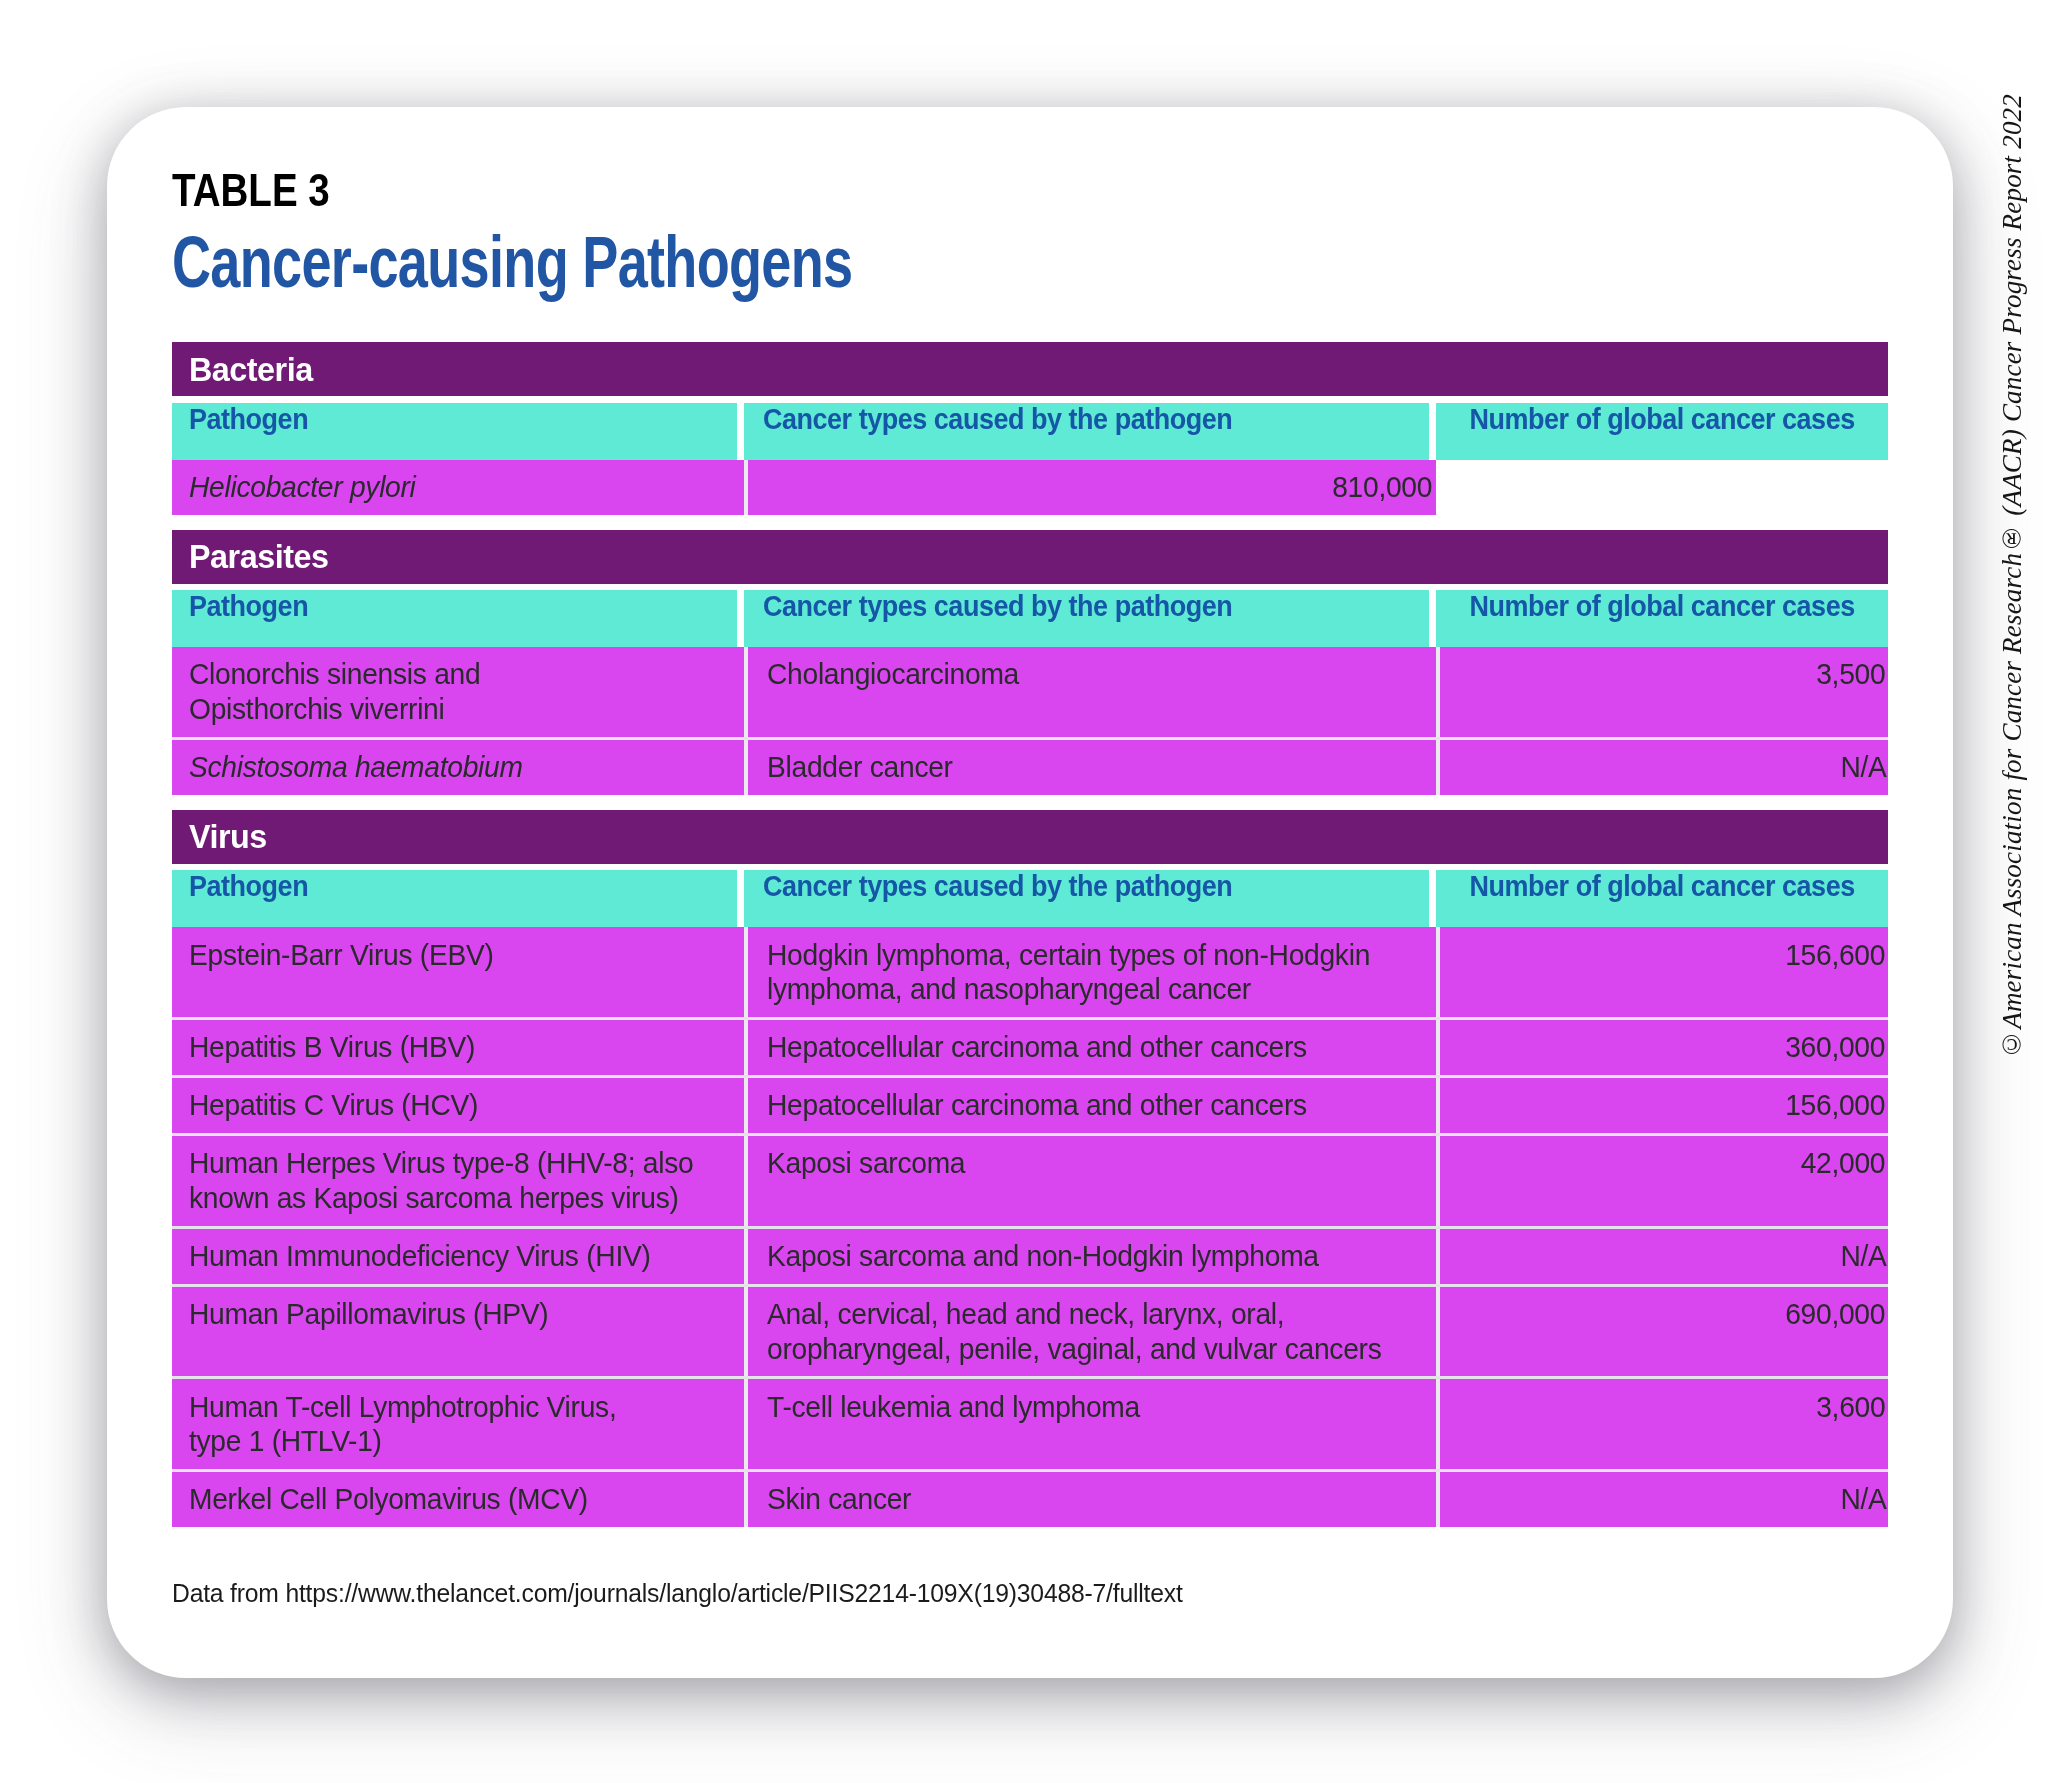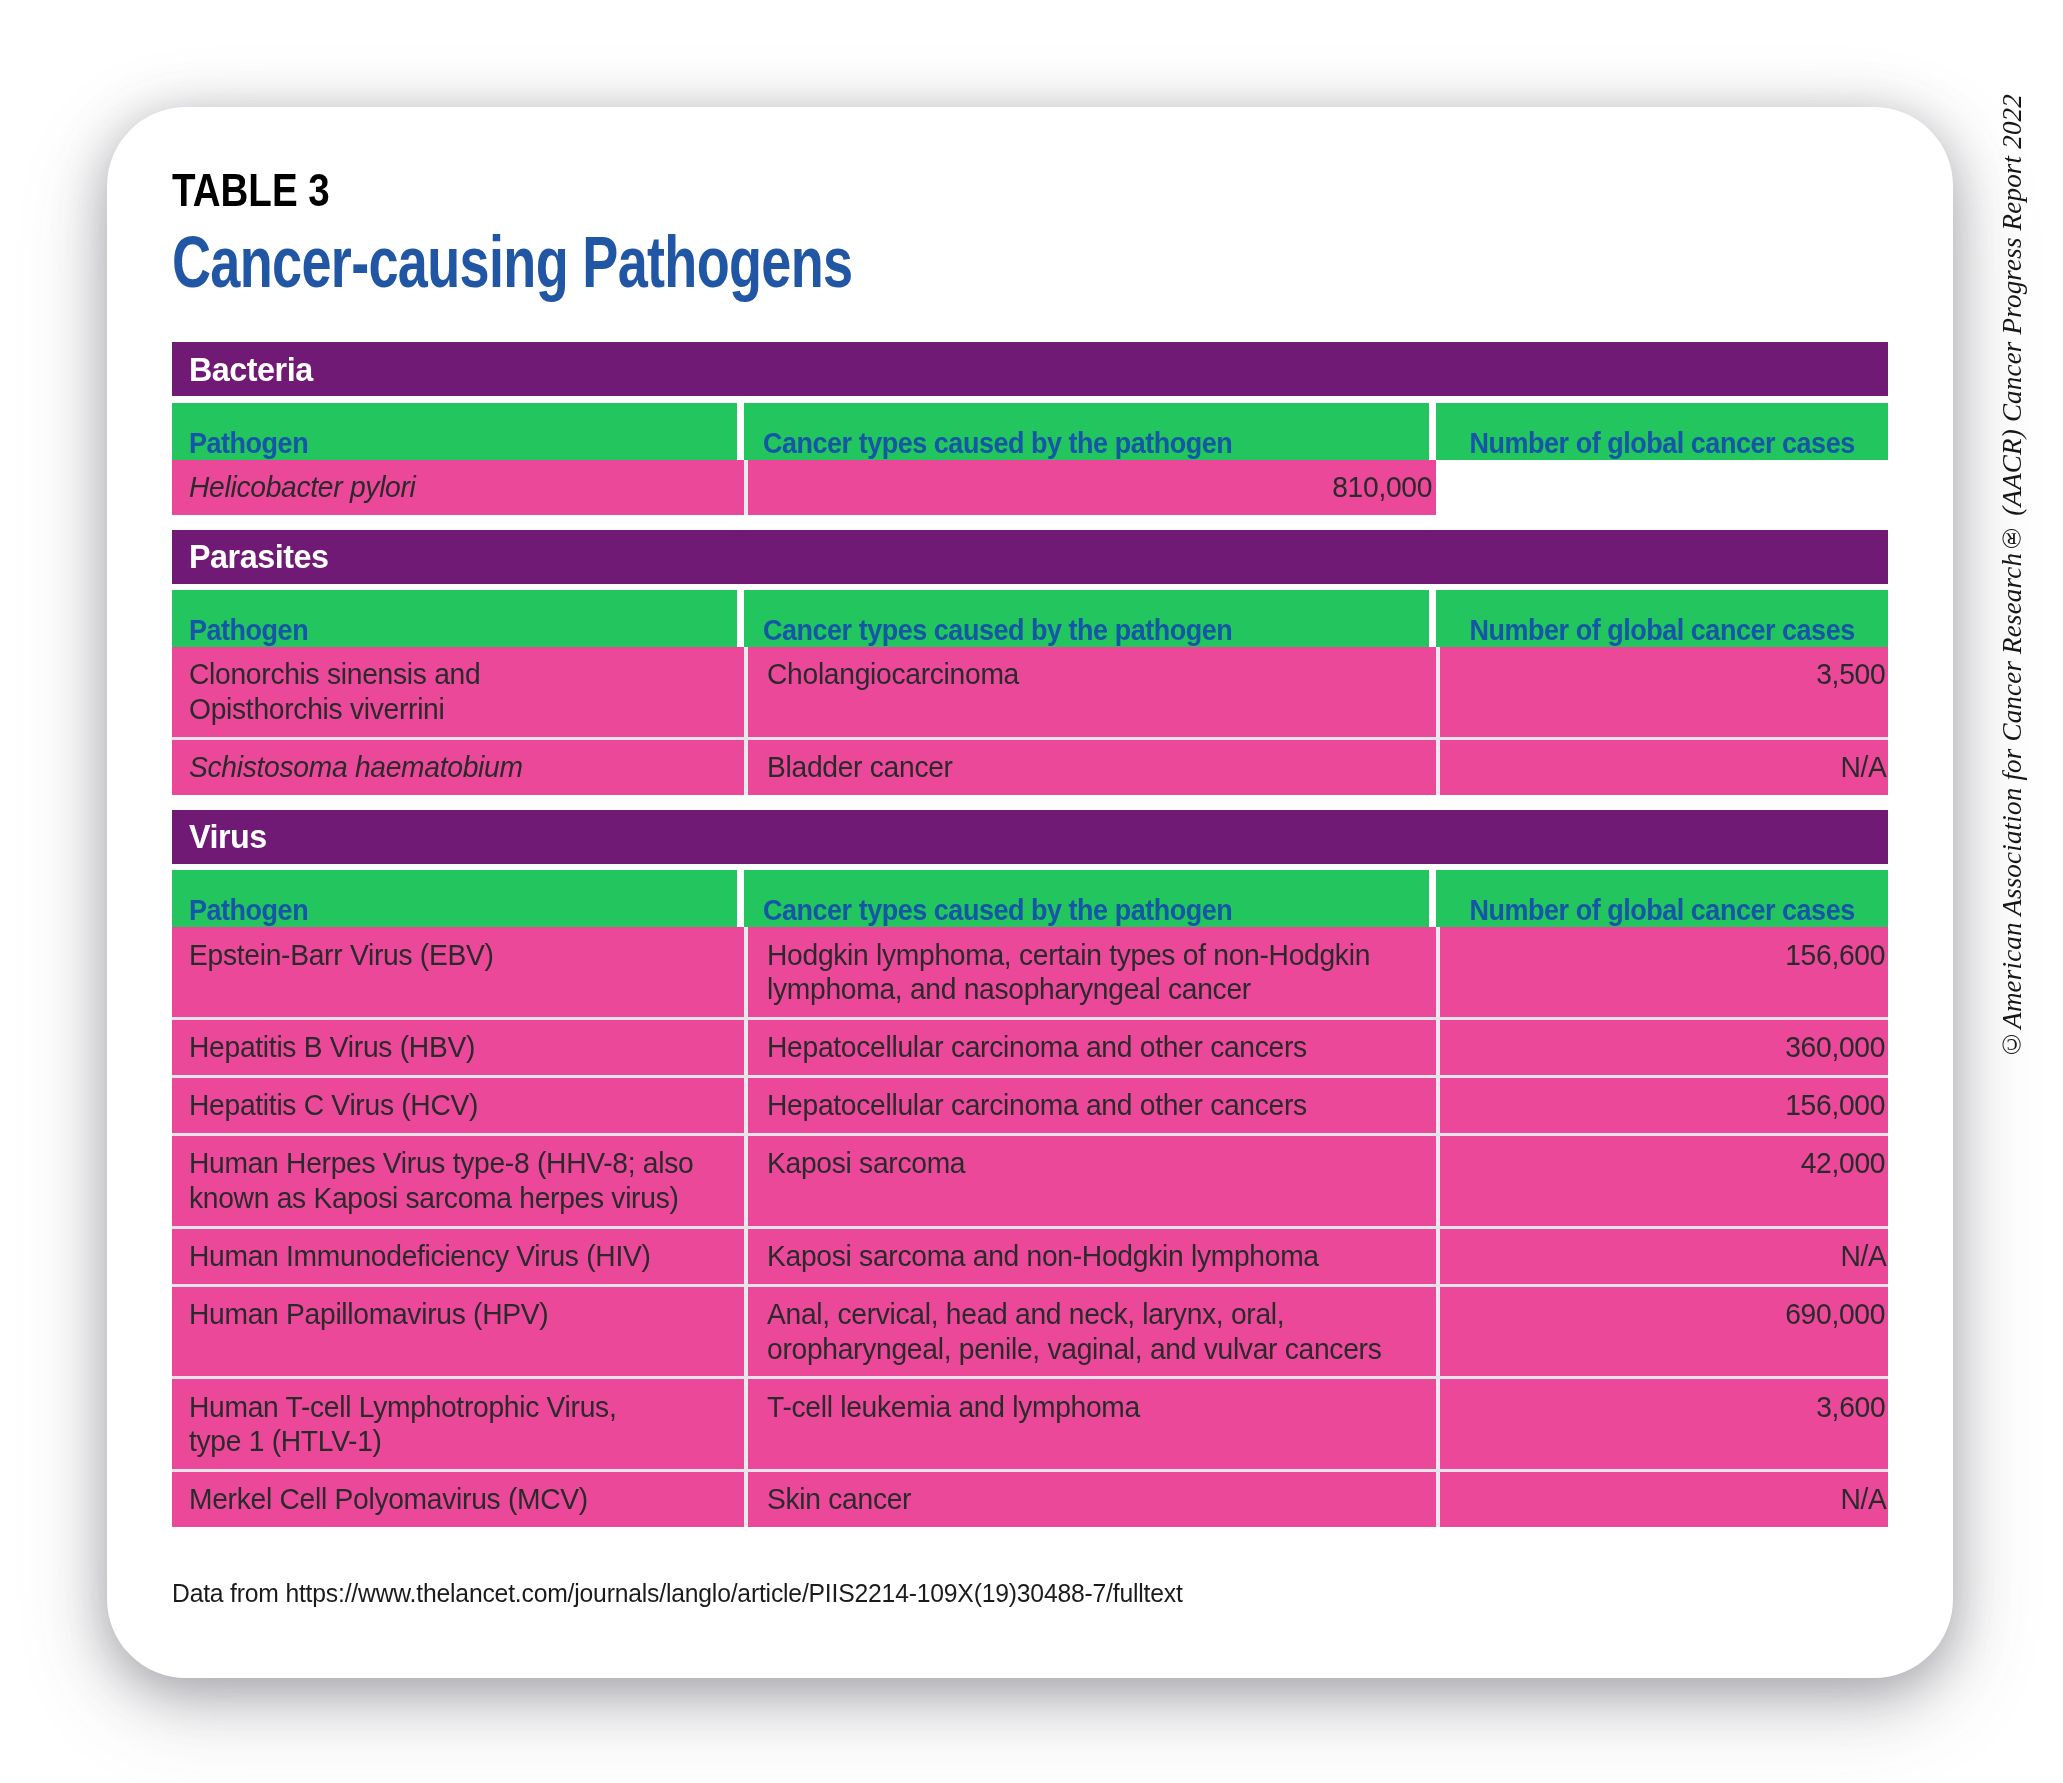--- a/index.html
+++ b/index.html
@@ -11,30 +11,30 @@
   .kicker{font-size:47px;font-weight:800;color:#000000;line-height:1.08;white-space:nowrap;
         transform:scaleX(.82);transform-origin:0 50%;}
   .title{font-size:73px;font-weight:800;color:#2156A5;line-height:1.12;margin:5.6px 0 0 0;
         letter-spacing:-0.9px;white-space:nowrap;transform:scaleX(.74);transform-origin:0 50%;}
   #table-root{margin-top:39px;}
   .tsection + .tsection{margin-top:15px;}
   .bar{height:54px;background:#701a75;display:flex;align-items:center;margin-bottom:6.5px;}
   .bar-label{color:#ffffff;font-weight:bold;font-size:34px;margin-left:17px;letter-spacing:-0.5px;
         display:inline-block;transform:scaleX(.95);transform-origin:0 50%;white-space:nowrap;}
   .hrow,.trow{display:grid;grid-template-columns:33.35% 40.3% 26.35%;}
-  .hcell{background:#22c55e;height:57px;display:flex;align-items:flex-end;box-sizing:border-box;}
+  .hcell{background:#5eead4;height:57px;display:flex;align-items:flex-start;box-sizing:border-box;}
   .hcell.c1,.hcell.c2{border-right:7.5px solid #ffffff;}
   .hcell.c3{justify-content:center;}
   .hinner{color:#1656A6;font-weight:bold;font-size:29px;letter-spacing:-0.5px;white-space:nowrap;
         display:inline-block;transform:scaleX(.93);transform-origin:0 50%;}
   .hcell.c1 .hinner{margin-left:17px;}
   .hcell.c2 .hinner{margin-left:18.6px;}
   .hcell.c3 .hinner{transform-origin:50% 50%;}
   .rows .trow + .trow{border-top:3.7px solid #E4E4E8;}
-  .cell{padding:10.3px 0;box-sizing:border-box;background:#ec4899;}
+  .cell{padding:10.3px 0;box-sizing:border-box;background:#d946ef;}
   .cell.c2,.cell.c3{border-left:4.7px solid #EAEAEE;}
   .cinner{display:inline-block;transform:scaleX(.94);transform-origin:0 50%;white-space:pre;
         font-size:30px;line-height:1.15;letter-spacing:-0.3px;color:#2A2A2C;}
   .cell.c1 .cinner{margin-left:17px;}
   .cell.c2 .cinner{margin-left:18.6px;}
   .cell.c3{text-align:right;}
   .cell.c3 .cinner{transform-origin:50% 50%;margin:0;}
   .italic{font-style:italic;}
   .source{margin-top:51px;font-size:26px;color:#1B1B1B;letter-spacing:-0.2px;white-space:nowrap;
         transform:scaleX(.95);transform-origin:0 50%;}

